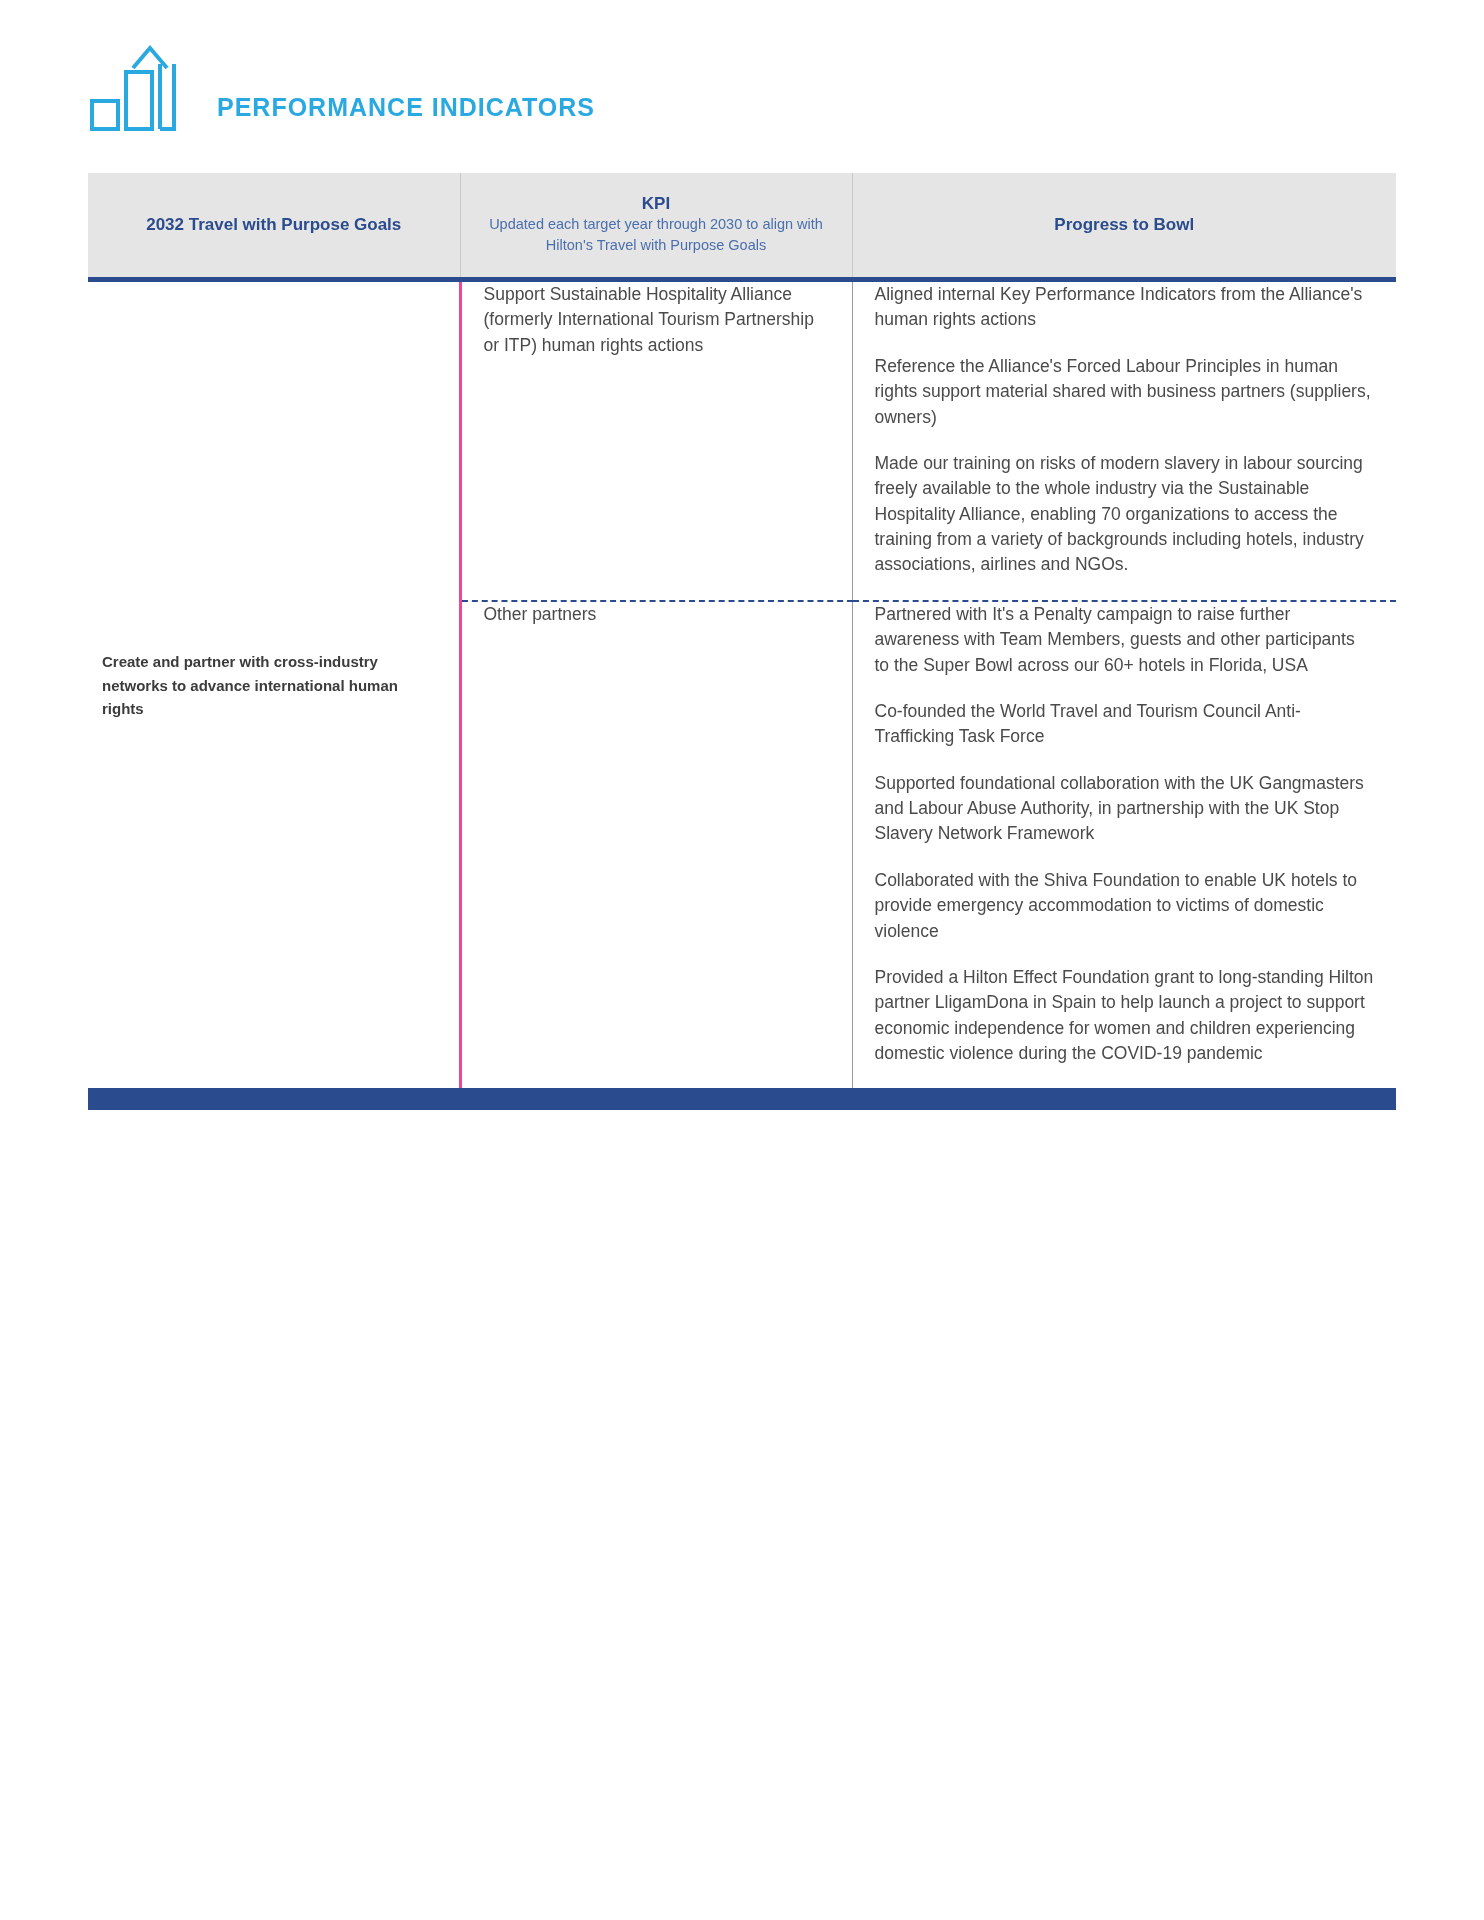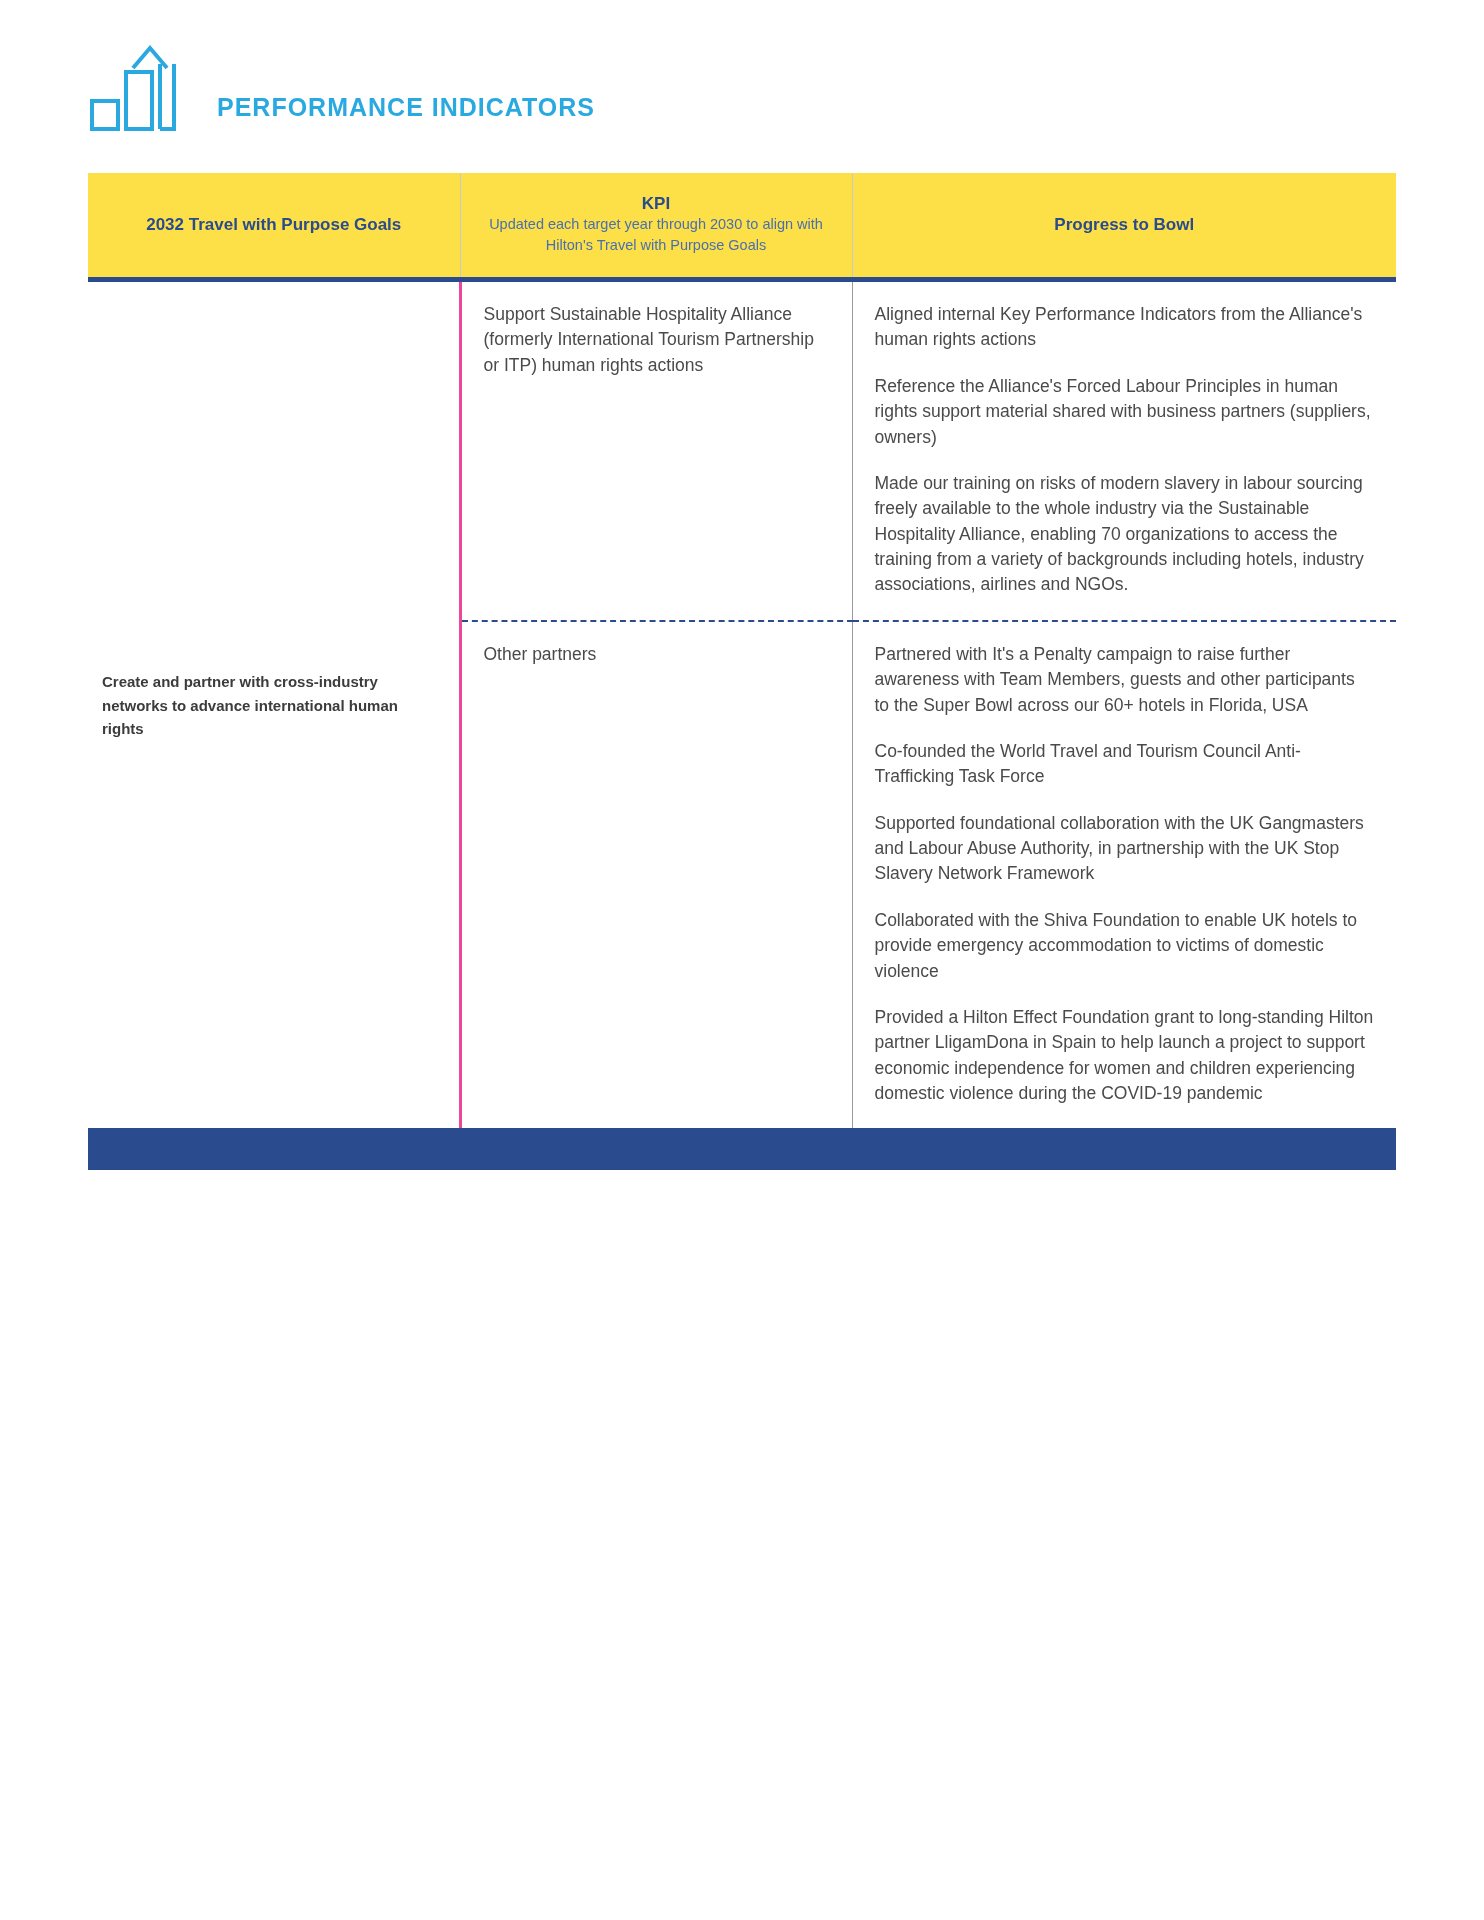--- a/index.html
+++ b/index.html
@@ -57,21 +57,21 @@
   table.kpi {
     border-collapse: collapse;
     width: 100%;
     table-layout: fixed;
   }
   .col-goals  { width: 372px; }
   .col-kpi    { width: 392px; }
   .col-prog   { width: 544px; }
 
   thead th {
-    background: #fde047;
+    background: #e5e5e5;
     color: #2a4b8d;
     font-size: 17px;
     font-weight: bold;
     text-align: center;
     vertical-align: middle;
     padding: 18px 22px;
     border: none;
     height: 104px;
     box-sizing: border-box;
   }
@@ -92,21 +92,21 @@
   .tbody-rule {
     height: 3px;
     background: #2a4b8d;
   }
 
   tbody td {
     vertical-align: top;
     font-size: 17.5px;
     line-height: 1.45;
     color: #4a4a4a;
-    padding: 20px 22px 22px 22px;
+    padding: 0 22px 22px 22px;
     box-sizing: border-box;
   }
   td.goal-cell {
     vertical-align: middle;
     font-weight: bold;
     color: #3c3c3c;
     font-size: 15px;
     line-height: 1.55;
     border-right: 3px solid #ec4899;
     padding: 0 22px 0 14px;

